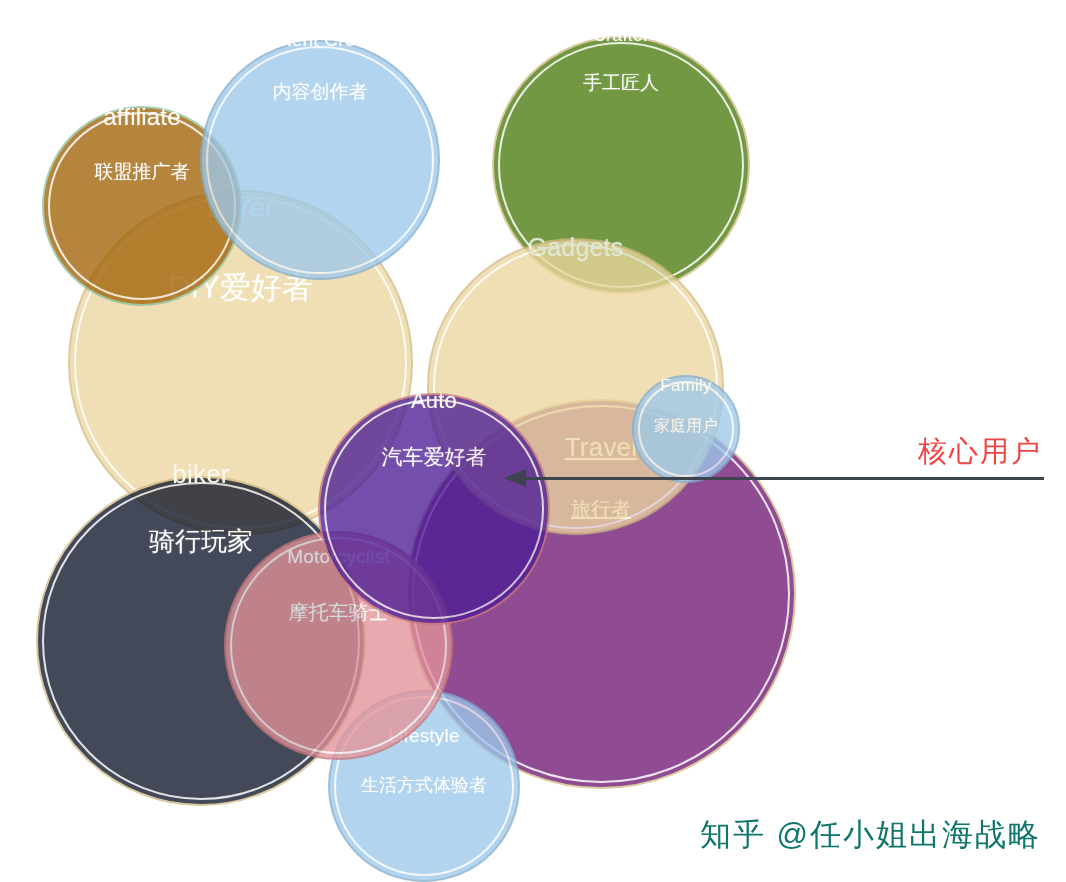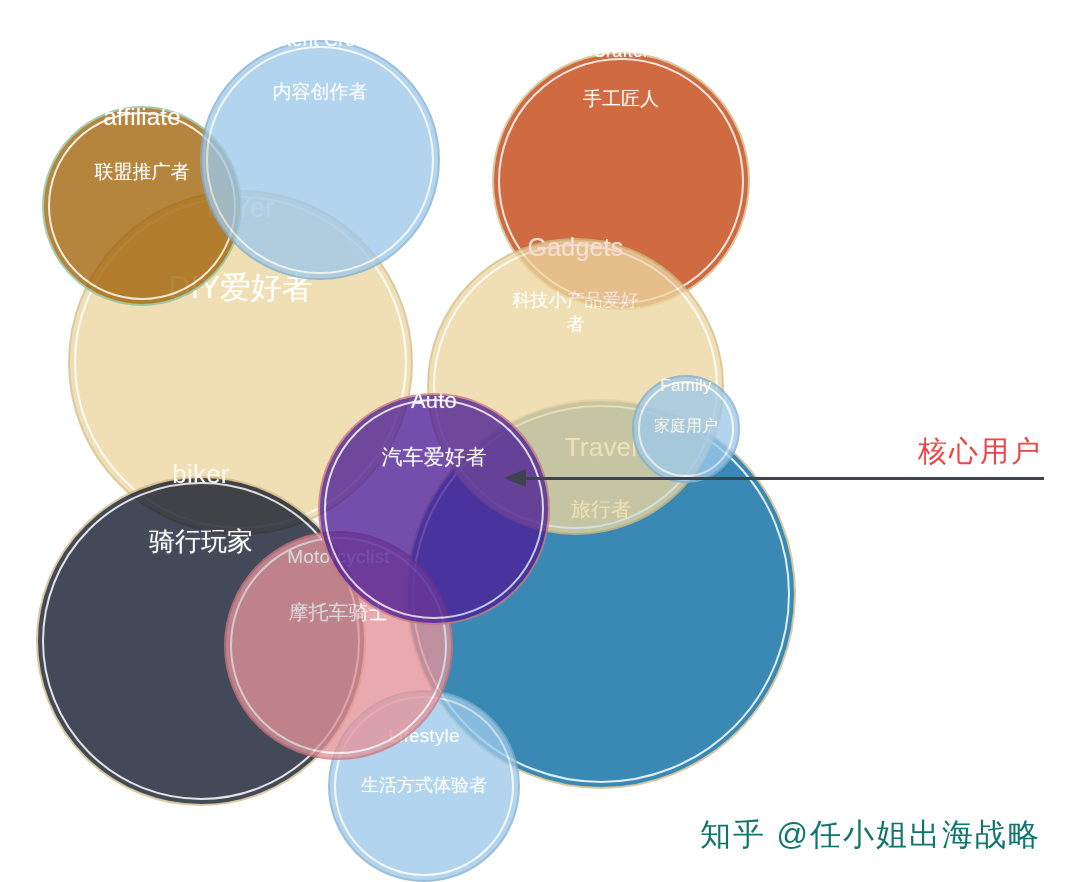--- a/index.html
+++ b/index.html
@@ -96,39 +96,38 @@
 
 <div id="canvas">
 
   <div id="circle-layer">
       <div class="circle" style="left: 68px; top: 190px; width: 345px; height: 345px; background: rgb(236, 215, 159); opacity: 0.78; border: 2px solid rgb(208, 187, 131); z-index: 2;">
         <div class="label-stack" style="transform: translateY(0px);">
           <span class="lbl-en" style="font-size: 27px; margin-bottom: 42px;">DIYer</span>
           <span class="lbl-zh" style="font-size: 31px;">DIY爱好者</span>
         </div>
       </div>
-      <div class="circle" style="left: 492px; top: 52px; width: 258px; height: 258px; background: #c2410c; opacity: 0.78; border: 2px solid rgb(208, 187, 131); z-index: 3;">
+      <div class="circle" style="left: 492px; top: 36px; width: 258px; height: 258px; background: #4d7c0f; opacity: 0.78; border: 2px solid rgb(208, 187, 131); z-index: 3;">
         <div class="label-stack" style="transform: translateY(-14px);">
           <span class="lbl-en" style="font-size: 18px; margin-bottom: 24px;">Crafter</span>
           <span class="lbl-zh" style="font-size: 19px;">手工匠人</span>
         </div>
       </div>
       <div class="circle" style="left: 427px; top: 238px; width: 297px; height: 297px; background: rgb(236, 215, 159); opacity: 0.78; border: 2px solid rgb(208, 187, 131); z-index: 4;">
         <div class="label-stack" style="transform: translateY(-8px);">
           <span class="lbl-en" style="font-size: 25px; margin-bottom: 26px;">Gadgets</span>
-          <span class="lbl-zh" style="font-size: 18px; max-width: 140px;">科技小产品爱好者</span>
         </div>
       </div>
       <div class="circle" style="left: 36px; top: 476px; width: 330px; height: 330px; background: #0f172a; opacity: 0.78; border: 2px solid rgb(208, 187, 131); z-index: 2;">
         <div class="label-stack" style="transform: translateY(-20px);">
           <span class="lbl-en" style="font-size: 26px; margin-bottom: 34px;">biker</span>
           <span class="lbl-zh" style="font-size: 26px;">骑行玩家</span>
         </div>
       </div>
-      <div class="circle" style="left: 406px; top: 399px; width: 390px; height: 390px; background: #0369a1; opacity: 0.78; border: 2px solid rgb(208, 187, 131); z-index: 2;">
+      <div class="circle" style="left: 406px; top: 399px; width: 390px; height: 390px; background: #701a75; opacity: 0.78; border: 2px solid rgb(208, 187, 131); z-index: 2; text-decoration: underline;">
         <div class="label-stack" style="transform: translateY(30px);">
           <span class="lbl-en" style="font-size: 26px; margin-bottom: 32px;">Travel</span>
           <span class="lbl-zh" style="font-size: 20px;">旅行者</span>
         </div>
       </div>
       <div class="circle" style="left: 42px; top: 106px; width: 200px; height: 200px; background: #a16207; opacity: 0.78; border: 2px solid rgb(138, 192, 151); z-index: 6;">
         <div class="label-stack" style="transform: translateY(-6px);">
           <span class="lbl-en" style="font-size: 24px; margin-bottom: 28px;">affiliate</span>
           <span class="lbl-zh" style="font-size: 19px;">联盟推广者</span>
         </div>

